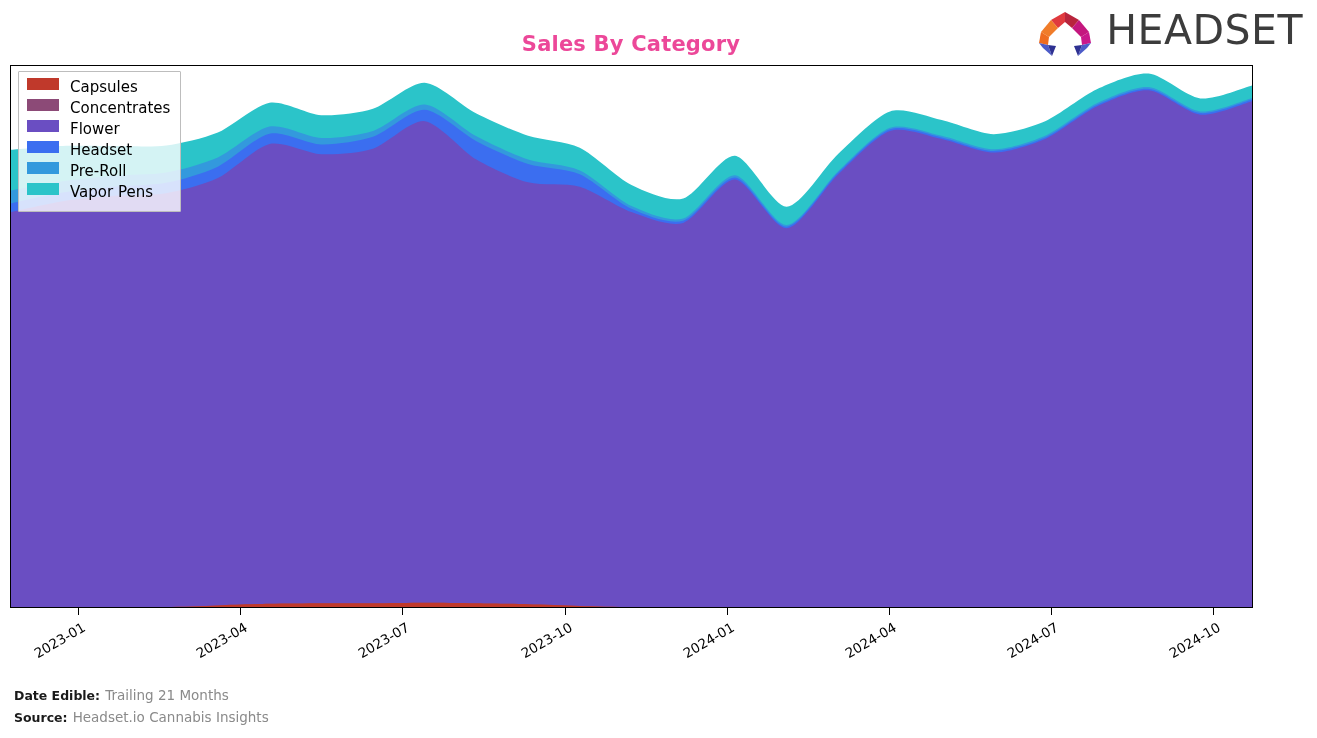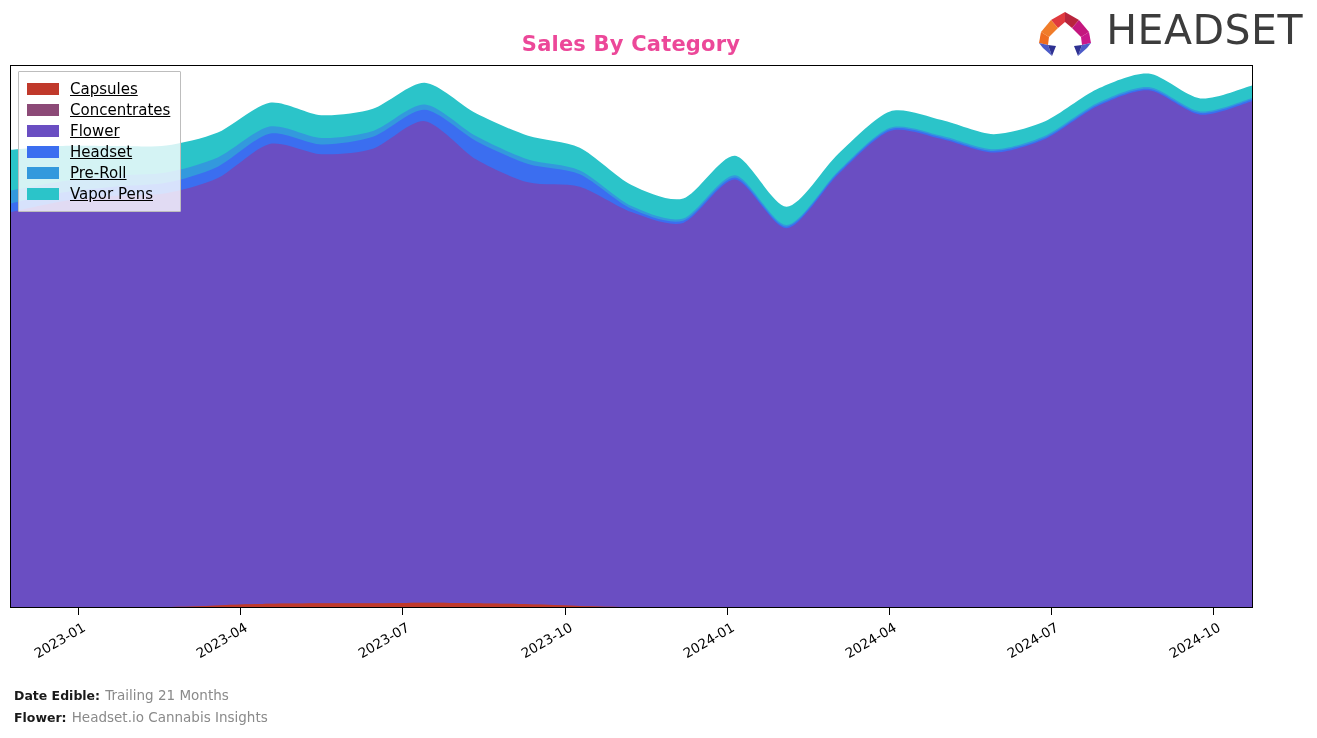--- a/index.html
+++ b/index.html
@@ -58,23 +58,21 @@
     position: absolute;
     left: 18px; top: 71px;
     background: rgba(255,255,255,0.80);
     border: 1px solid #bdbdbd;
     border-radius: 1px;
     padding: 6px 10px 7px 8px;
     z-index: 6;
   }
   .legend-row {
     display: flex;
-    align-items: center;
     height: 21px;
-    text-decoration: underline;
   }
   .legend-swatch {
     width: 32px; height: 12px;
     margin-right: 11px;
     flex: 0 0 auto;
   }
   .legend-label {
     font-size: 15px;
     color: #000000;
     white-space: nowrap;
@@ -193,16 +191,16 @@
     <div class="tick-mark" style="left: 1213px;"></div>
     <div class="tick-label" style="left: 1151px; width: 64px;">2024-10</div>
   </div>
 
 <div id="chart-footer">
   <div class="footer-row range">
     <span class="footer-key">Date Edible:</span>
     <span class="footer-val">Trailing 21 Months</span>
   </div>
   <div class="footer-row source">
-    <span class="footer-key">Flower:</span>
+    <span class="footer-key">Source:</span>
     <span class="footer-val">Headset.io Cannabis Insights</span>
   </div>
 </div>
 
 </body></html>

